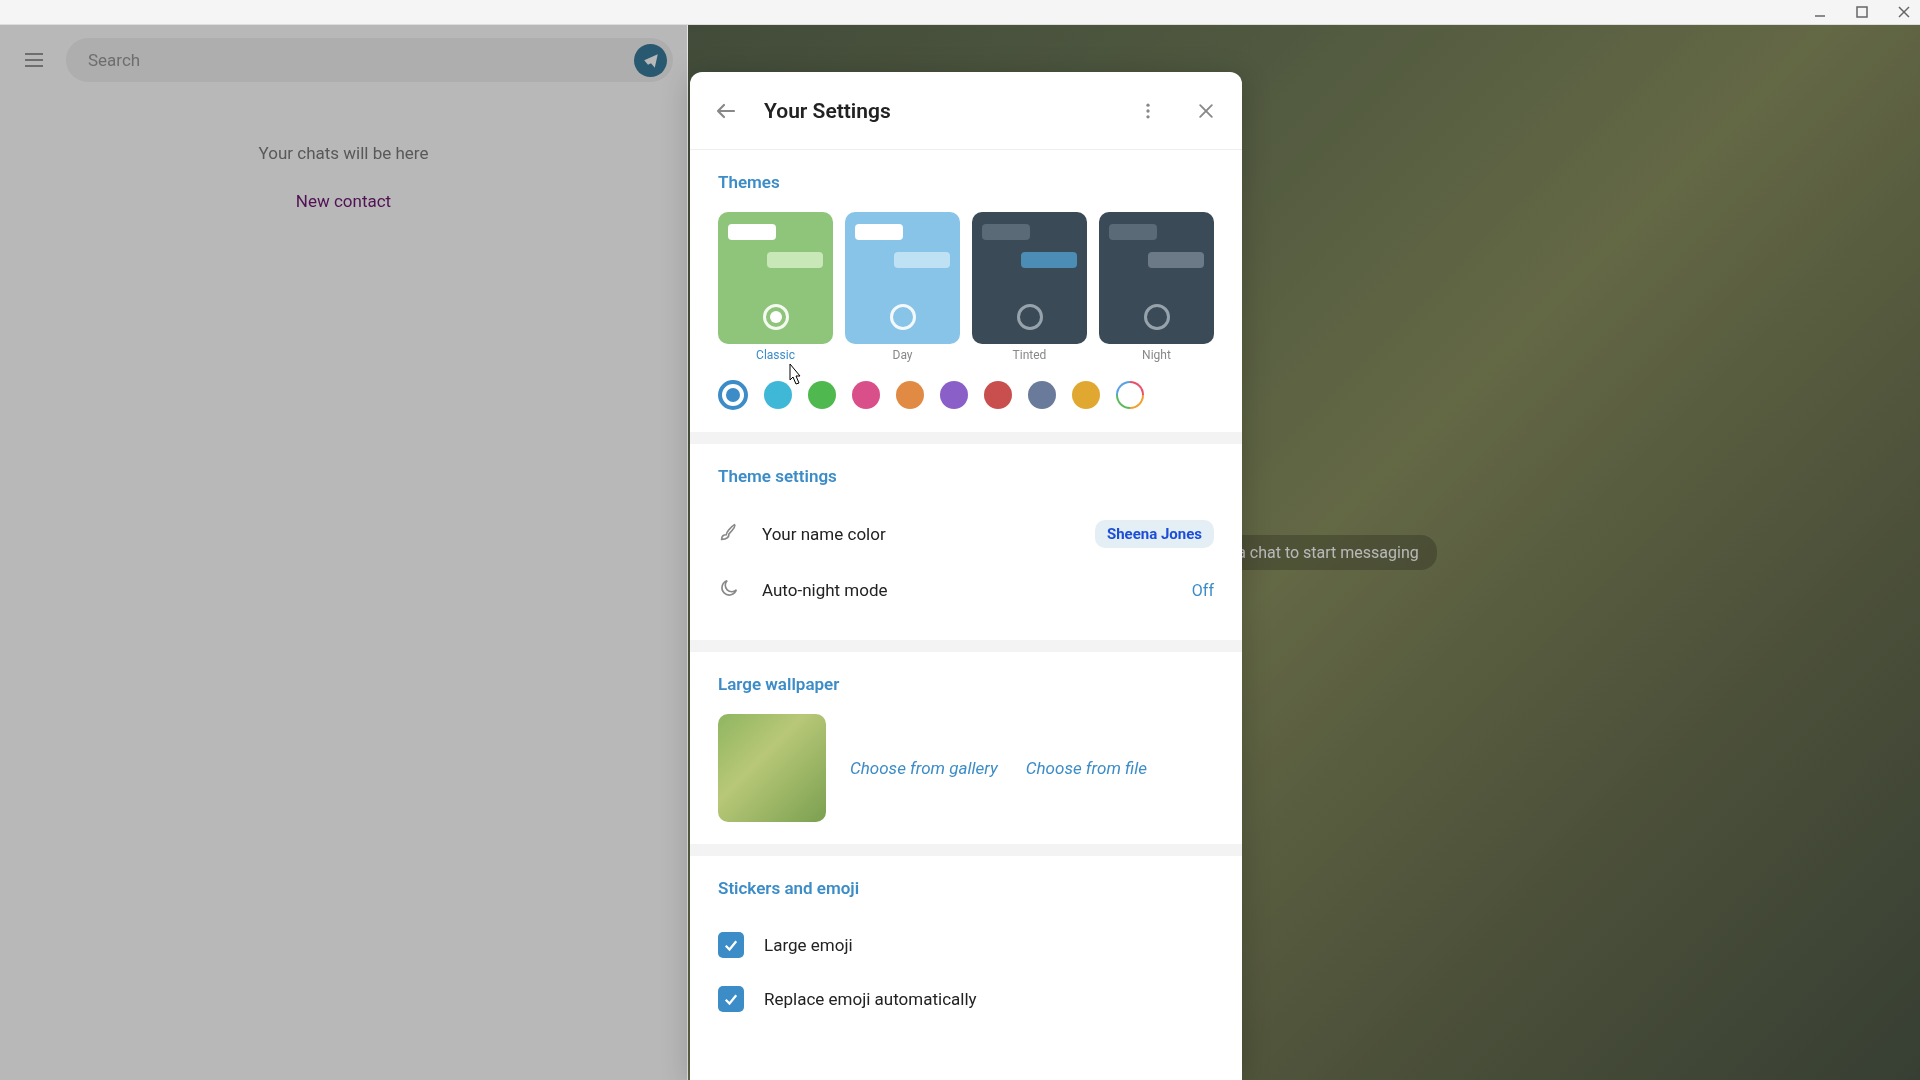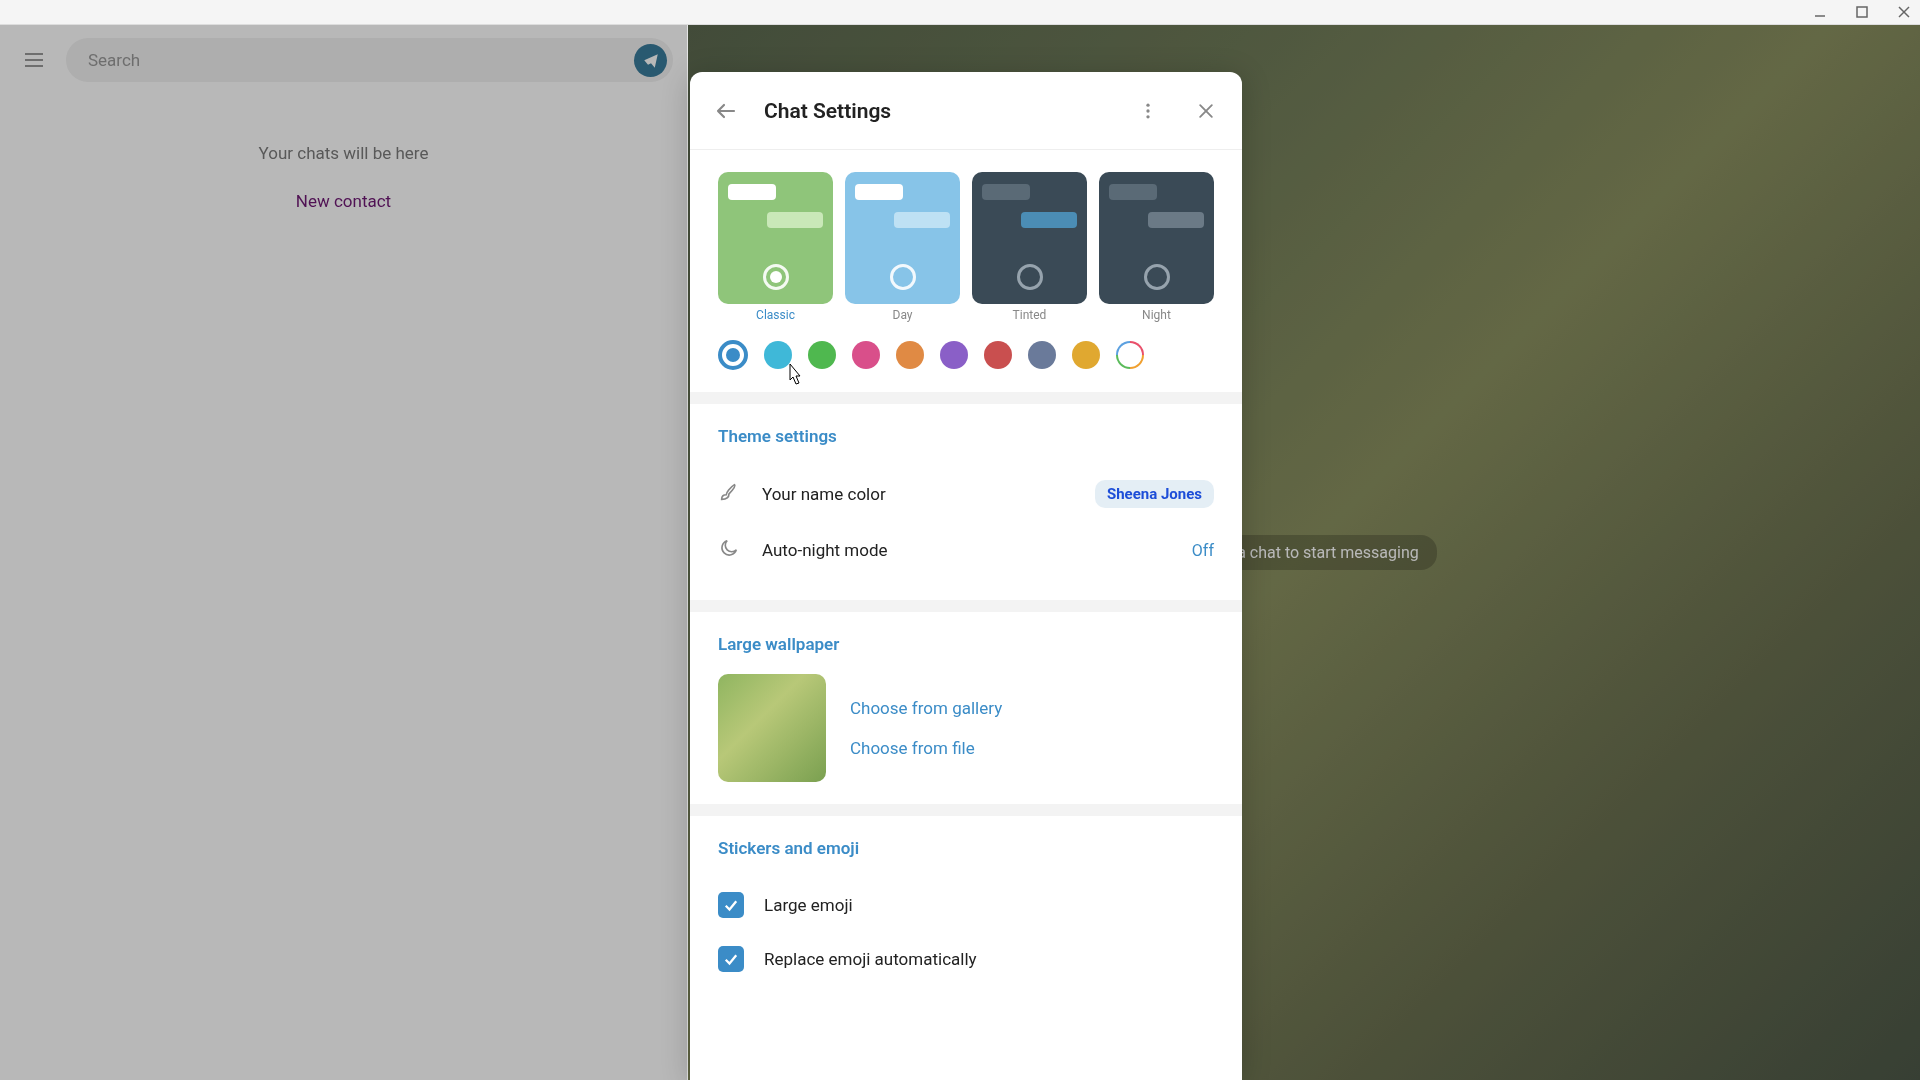--- a/index.html
+++ b/index.html
@@ -85,21 +85,21 @@
   .settings-row .row-icon { width: 24px; color: #888; }
   .settings-row .row-icon svg { width: 22px; height: 22px; }
   .row-label { flex: 1; font-size: 17px; color: #222; }
   .row-value { font-size: 16px; }
   .name-tag { background: #e4eef5; color: #1d4ed8; padding: 5px 12px; border-radius: 10px; font-weight: 700; font-size: 15px; }
   .off-val { color: #3b8cc7; }
 
   
   .wallpaper-row { display: flex; gap: 24px; align-items: center; }
   .wallpaper-thumb { width: 108px; height: 108px; border-radius: 10px; background: linear-gradient(135deg, #8fb560 0%, #b8c878 40%, #7aa050 100%); }
-  .wallpaper-links { display: flex; flex-direction: column; gap: 20px; }
+  .wallpaper-links { display: flex; flex-direction: row; gap: 28px; font-style: italic; }
   .wallpaper-link { color: #3b8cc7; font-size: 17px; cursor: pointer; }
 
   
   .checkbox-row { display: flex; align-items: center; height: 54px; gap: 20px; cursor: pointer; }
   .checkbox { width: 26px; height: 26px; border-radius: 5px; background: #3b8cc7; display: flex; align-items: center; justify-content: center; }
   .checkbox svg { width: 18px; height: 18px; stroke: #fff; stroke-width: 3; fill: none; }
   .checkbox-label { font-size: 17px; color: #222; }
 
   
   .cursor { position: absolute; left: 782px; top: 362px; pointer-events: none; z-index: 100; }
@@ -159,39 +159,40 @@
 
 </div>
 
 <div class="modal">
   <div class="modal-header">
     <div class="header-back">
       <svg viewBox="0 0 24 24">
           <path d="M20 12 H4 M10 6 L4 12 L10 18" fill="none" stroke="currentColor" stroke-width="2.2" stroke-linecap="round" stroke-linejoin="round"></path>
         </svg>
     </div>
-    <div class="header-title">Chat Settings</div>
+    <div class="header-title">Your Settings</div>
     <div class="header-more">
       <svg viewBox="0 0 24 24" width="20" height="20">
           <circle cx="12" cy="5" r="2" fill="currentColor"></circle>
           <circle cx="12" cy="12" r="2" fill="currentColor"></circle>
           <circle cx="12" cy="19" r="2" fill="currentColor"></circle>
         </svg>
     </div>
     <div class="header-close">
       <svg viewBox="0 0 24 24" width="20" height="20">
           <line x1="5" y1="5" x2="19" y2="19" stroke="currentColor" stroke-width="2.2" stroke-linecap="round"></line>
           <line x1="19" y1="5" x2="5" y2="19" stroke="currentColor" stroke-width="2.2" stroke-linecap="round"></line>
         </svg>
     </div>
   </div>
 
   <div class="modal-body">
 
     <div class="section">
+      <div class="section-title">Themes</div>
       <div class="themes-row">
         <div class="theme-card selected">
           <div class="theme-preview classic">
             <div class="bubble1"></div>
               <div class="bubble2"></div>
             <div class="theme-radio selected"></div>
           </div>
           <div class="theme-label">Classic</div>
         </div>
         <div class="theme-card">

